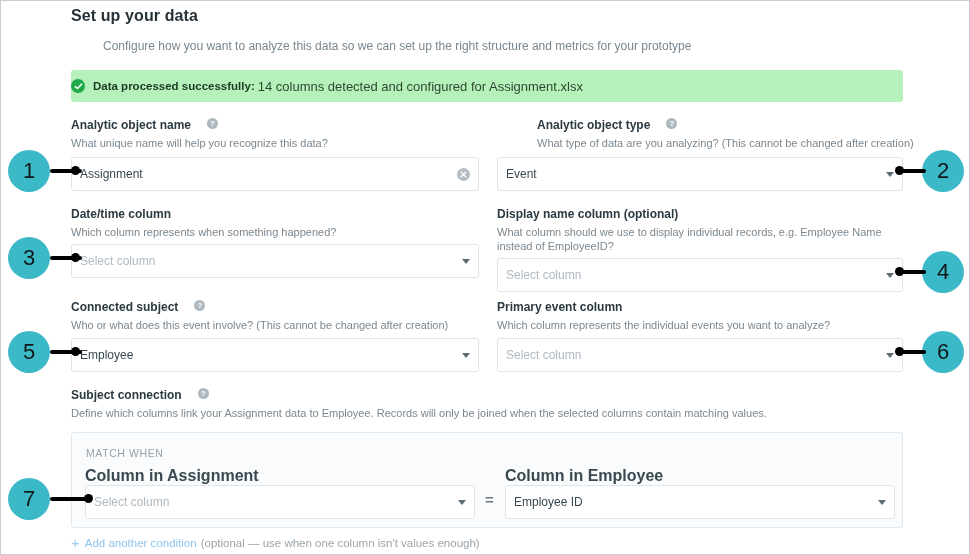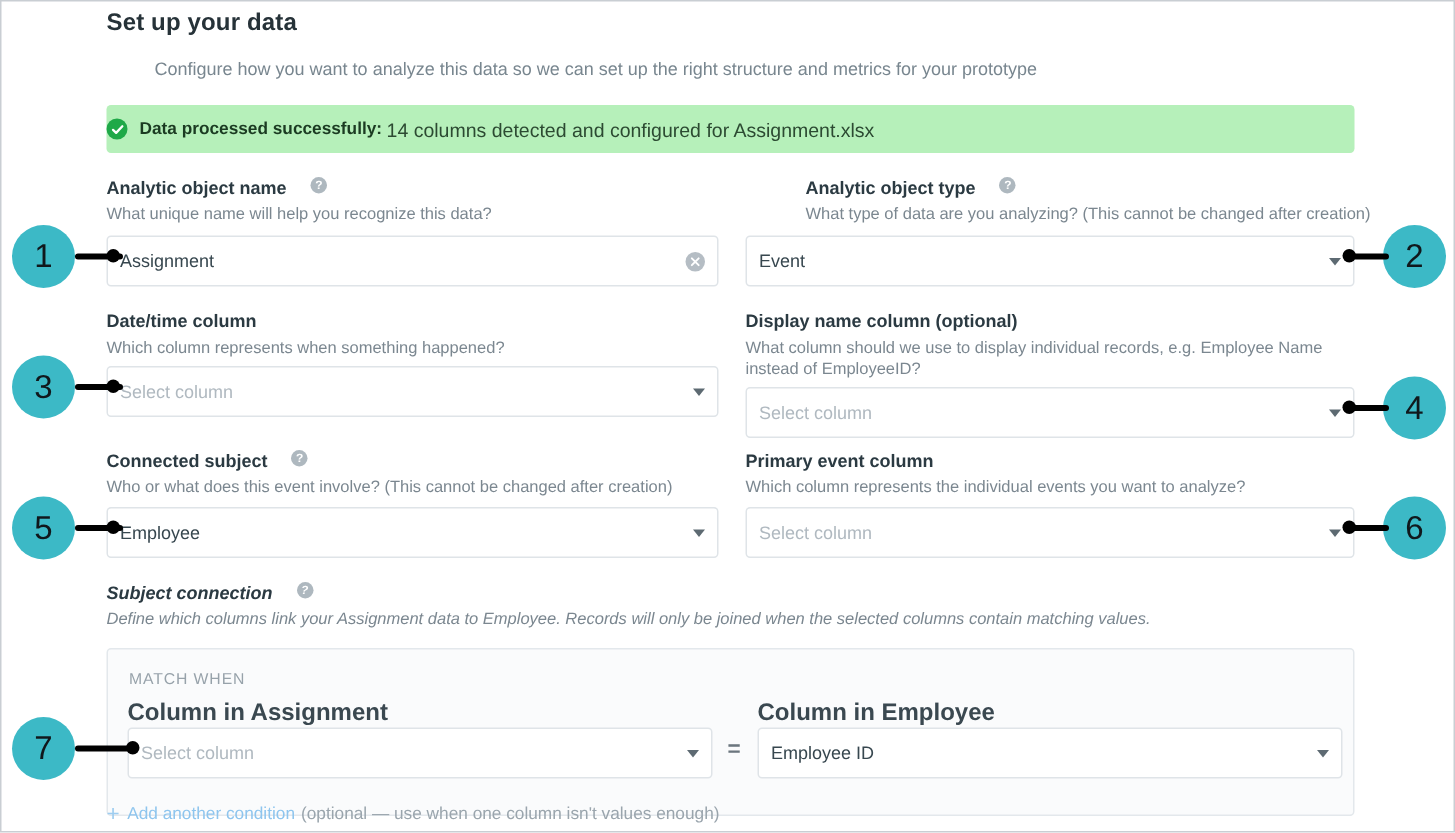--- a/index.html
+++ b/index.html
@@ -71,21 +71,21 @@
     border-left:4px solid transparent;border-right:4px solid transparent;
     border-top:5px solid #5d6a72;
   }
   .clear-icon{
     margin-left:auto;width:13px;height:13px;border-radius:50%;
     background:#b5bdc4;display:inline-flex;align-items:center;justify-content:center;
   }
 
   
   .panel{
-    position:absolute;left:70px;top:431px;width:832px;height:112px;
+    position:absolute;left:70px;top:431px;width:832px;height:96px;
     border:1px solid #e3e8ec;border-radius:3px;background:#fafbfc;
     box-sizing:border-box;
   }
   .match-when{
     position:absolute;left:14px;top:14px;
     font-size:10.5px;color:#97a2aa;letter-spacing:.6px;
   }
   .col-label{
     position:absolute;font-size:16px;font-weight:bold;color:#3a4850;
   }
@@ -200,21 +200,21 @@
     <div class="f-label">
       <span>Primary event column</span>
     </div>
     <div class="f-hint">Which column represents the individual events you want to analyze?</div>
   </div>
   <div class="control" style="left:496px;top:337px;width:406px;">
     <span class="ph">Select column</span>
     <span class="caret"></span>
   </div>
 
-  <div class="field" style="left:70px;top:387px;font-style:italic;">
+  <div class="field" style="left:70px;top:387px;">
     <div class="f-label">
       <span>Subject connection</span>
       <span class="help-icon">?</span>
     </div>
     <div class="f-hint" style="max-width:840px;">Define which columns link your Assignment data to Employee. Records will only be joined when the selected columns contain matching values.</div>
   </div>
 
   <div class="panel">
     <div class="match-when">MATCH WHEN</div>
   </div>

